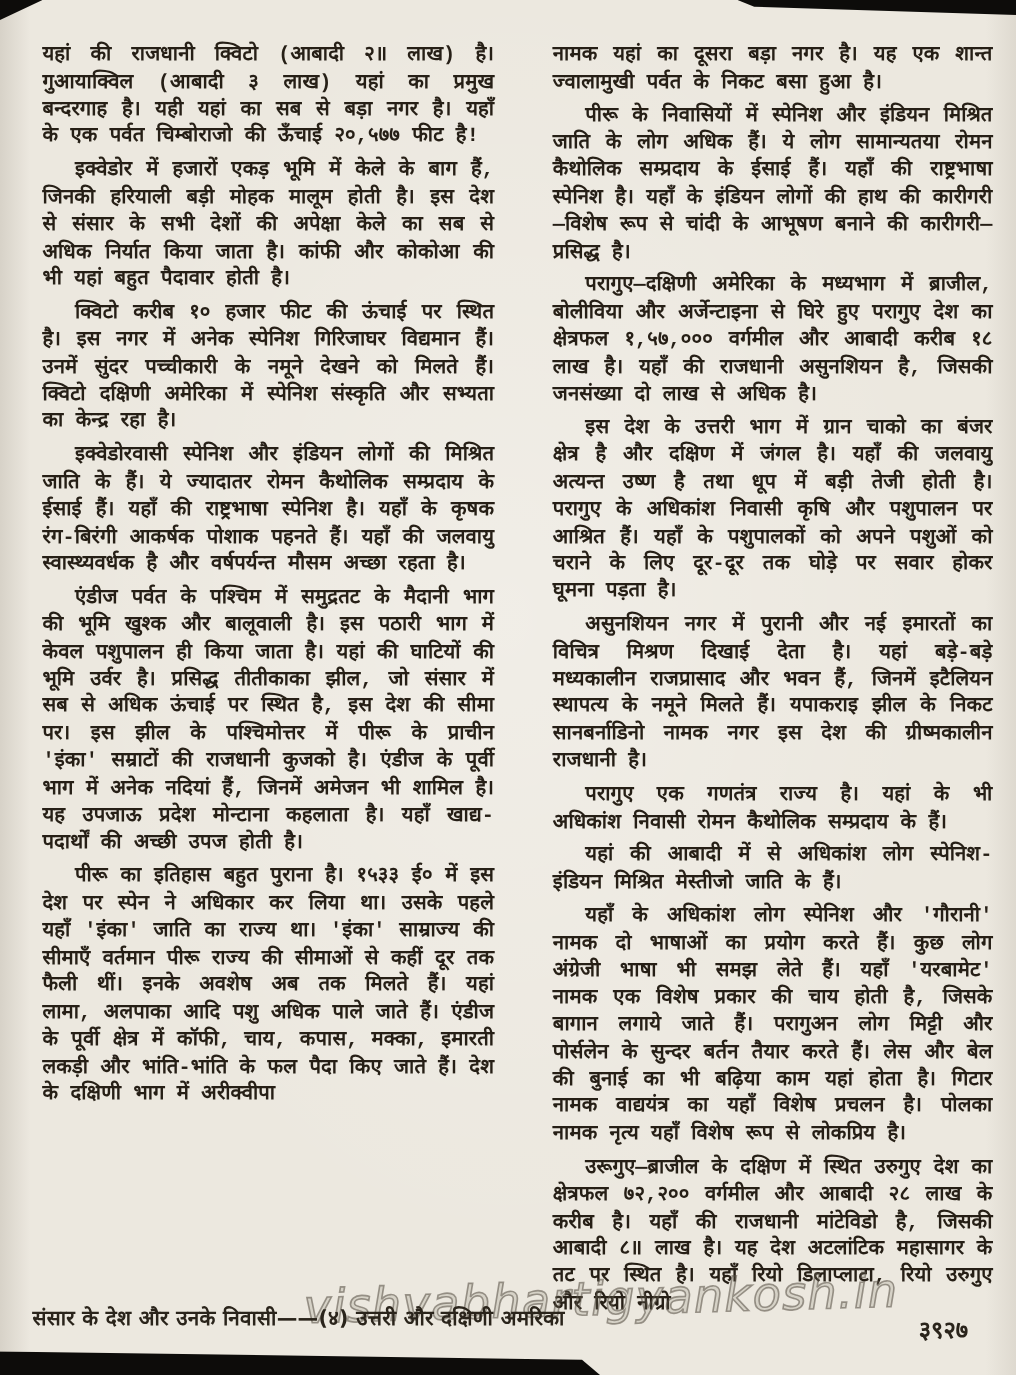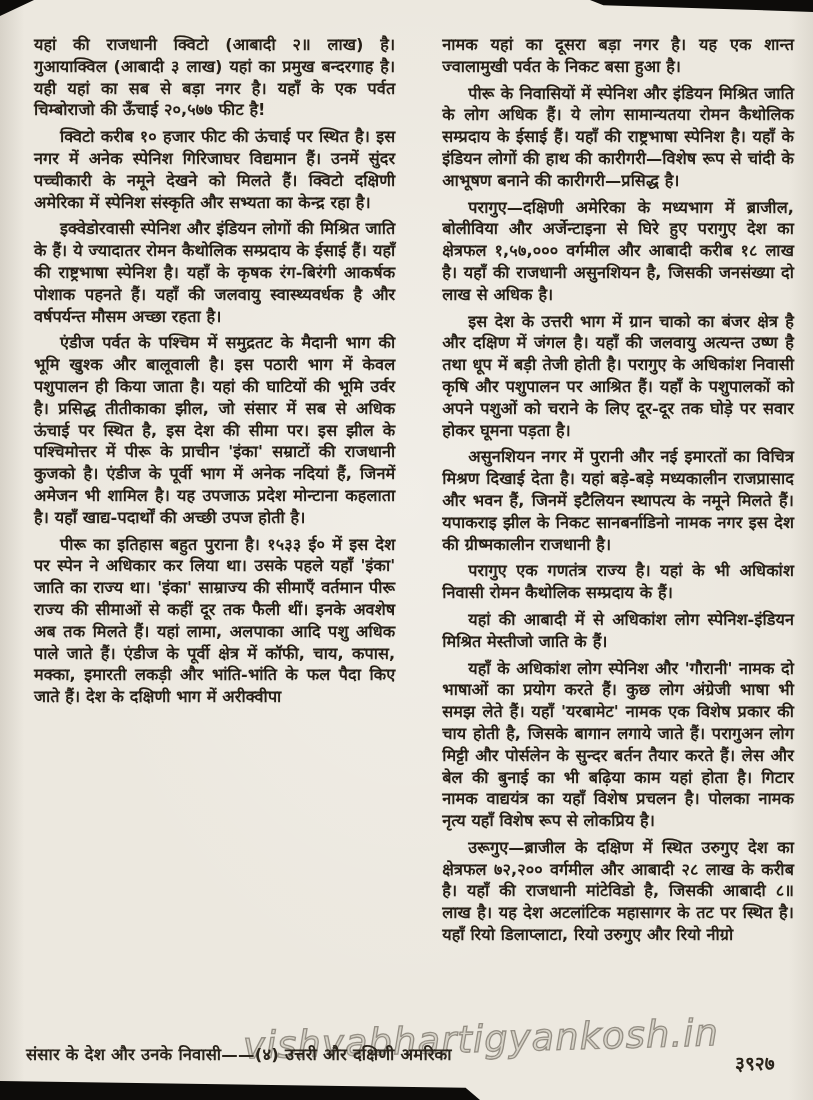--- a/index.html
+++ b/index.html
@@ -31,20 +31,21 @@
     color:#261f16;
   }
   .col{width:378px;}
   .col.right{width:368px;margin-left:33px;}
   .col p{
     margin:0 0 5px 0;
     font-size:16.2px;line-height:21.8px;
     text-align:justify;text-indent:26px;
     font-weight:bold;
     letter-spacing:.1px;
+    font-family:Liberation Mono, monospace;
   }
   .col p.noindent{text-indent:0;}
   .col strong{font-weight:bold;}
   
   .footer-title{
     position:absolute;left:26px;top:1042px;width:560px;
     font-size:16.5px;font-weight:bold;color:#2a241b;
     letter-spacing:.2px;
   }
   .page-number{
@@ -68,20 +69,21 @@
 
 <div class="page">
 
   <div class="artifact top-left"></div>
   <div class="artifact top-right"></div>
   <div class="artifact bottom-bar"></div>
 
   <div class="columns">
     <div class="col left">
       <p class="noindent"><span>यहां की राजधानी क्विटो (आबादी २॥ लाख) है। गुआयाक्विल (आबादी ३ लाख) यहां का प्रमुख बन्दरगाह है। यही यहां का सब से बड़ा नगर है। यहाँ के एक पर्वत चिम्बोराजो की ऊँचाई २०,५७७ फीट है!</span></p>
+      <p><span>इक्वेडोर में हजारों एकड़ भूमि में केले के बाग हैं, जिनकी हरियाली बड़ी मोहक मालूम होती है। इस देश से संसार के सभी देशों की अपेक्षा केले का सब से अधिक निर्यात किया जाता है। कांफी और कोकोआ की भी यहां बहुत पैदावार होती है।</span></p>
       <p><span>क्विटो करीब १० हजार फीट की ऊंचाई पर स्थित है। इस नगर में अनेक स्पेनिश गिरिजाघर विद्यमान हैं। उनमें सुंदर पच्चीकारी के नमूने देखने को मिलते हैं। क्विटो दक्षिणी अमेरिका में स्पेनिश संस्कृति और सभ्यता का केन्द्र रहा है।</span></p>
       <p><span>इक्वेडोरवासी स्पेनिश और इंडियन लोगों की मिश्रित जाति के हैं। ये ज्यादातर रोमन कैथोलिक सम्प्रदाय के ईसाई हैं। यहाँ की राष्ट्रभाषा स्पेनिश है। यहाँ के कृषक रंग-बिरंगी आकर्षक पोशाक पहनते हैं। यहाँ की जलवायु स्वास्थ्यवर्धक है और वर्षपर्यन्त मौसम अच्छा रहता है।</span></p>
       <p><span>एंडीज पर्वत के पश्चिम में समुद्रतट के मैदानी भाग की भूमि खुश्क और बालूवाली है। इस पठारी भाग में केवल पशुपालन ही किया जाता है। यहां की घाटियों की भूमि उर्वर है। प्रसिद्ध तीतीकाका झील, जो संसार में सब से अधिक ऊंचाई पर स्थित है, इस देश की सीमा पर। इस झील के पश्चिमोत्तर में पीरू के प्राचीन 'इंका' सम्राटों की राजधानी कुजको है। एंडीज के पूर्वी भाग में अनेक नदियां हैं, जिनमें अमेजन भी शामिल है। यह उपजाऊ प्रदेश मोन्टाना कहलाता है। यहाँ खाद्य-पदार्थों की अच्छी उपज होती है।</span></p>
       <p><span>पीरू का इतिहास बहुत पुराना है। १५३३ ई० में इस देश पर स्पेन ने अधिकार कर लिया था। उसके पहले यहाँ 'इंका' जाति का राज्य था। 'इंका' साम्राज्य की सीमाएँ वर्तमान पीरू राज्य की सीमाओं से कहीं दूर तक फैली थीं। इनके अवशेष अब तक मिलते हैं। यहां लामा, अलपाका आदि पशु अधिक पाले जाते हैं। एंडीज के पूर्वी क्षेत्र में कॉफी, चाय, कपास, मक्का, इमारती लकड़ी और भांति-भांति के फल पैदा किए जाते हैं। देश के दक्षिणी भाग में अरीक्वीपा</span></p>
     </div>
     <div class="col right">
       <p class="noindent"><span>नामक यहां का दूसरा बड़ा नगर है। यह एक शान्त ज्वालामुखी पर्वत के निकट बसा हुआ है।</span></p>
       <p><span>पीरू के निवासियों में स्पेनिश और इंडियन मिश्रित जाति के लोग अधिक हैं। ये लोग सामान्यतया रोमन कैथोलिक सम्प्रदाय के ईसाई हैं। यहाँ की राष्ट्रभाषा स्पेनिश है। यहाँ के इंडियन लोगों की हाथ की कारीगरी—विशेष रूप से चांदी के आभूषण बनाने की कारीगरी—प्रसिद्ध है।</span></p>
       <p><strong>परागुए—</strong><span>दक्षिणी अमेरिका के मध्यभाग में ब्राजील, बोलीविया और अर्जेन्टाइना से घिरे हुए परागुए देश का क्षेत्रफल १,५७,००० वर्गमील और आबादी करीब १८ लाख है। यहाँ की राजधानी असुनशियन है, जिसकी जनसंख्या दो लाख से अधिक है।</span></p>
       <p><span>इस देश के उत्तरी भाग में ग्रान चाको का बंजर क्षेत्र है और दक्षिण में जंगल है। यहाँ की जलवायु अत्यन्त उष्ण है तथा धूप में बड़ी तेजी होती है। परागुए के अधिकांश निवासी कृषि और पशुपालन पर आश्रित हैं। यहाँ के पशुपालकों को अपने पशुओं को चराने के लिए दूर-दूर तक घोड़े पर सवार होकर घूमना पड़ता है।</span></p>

